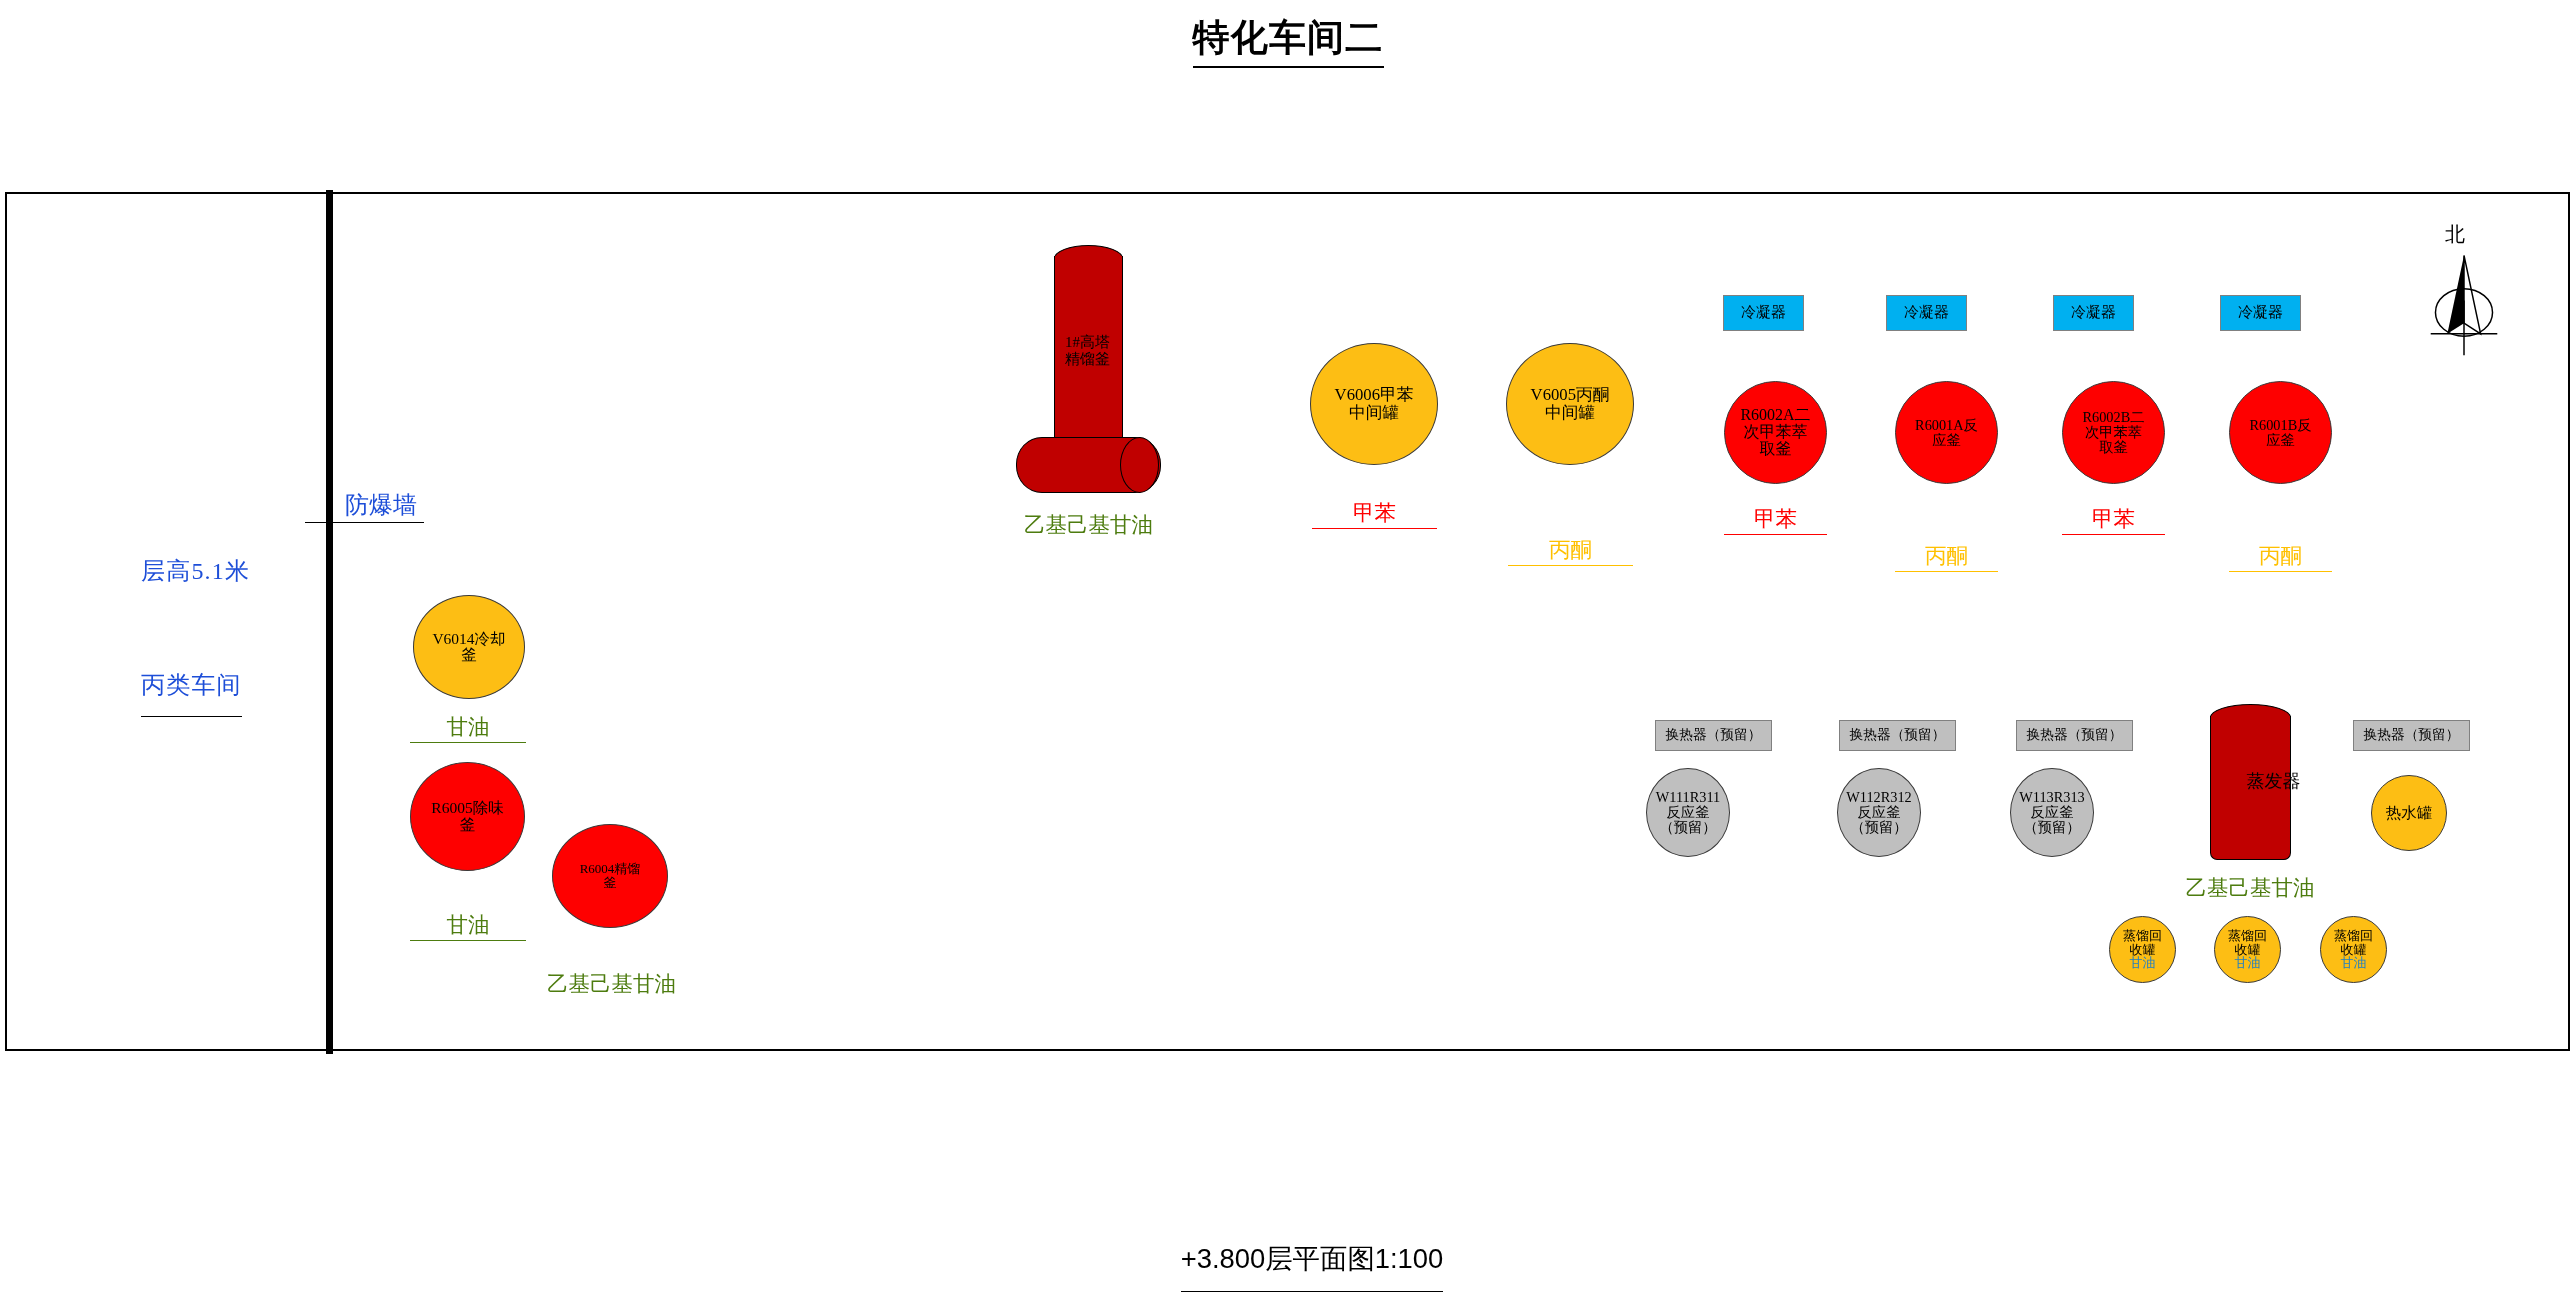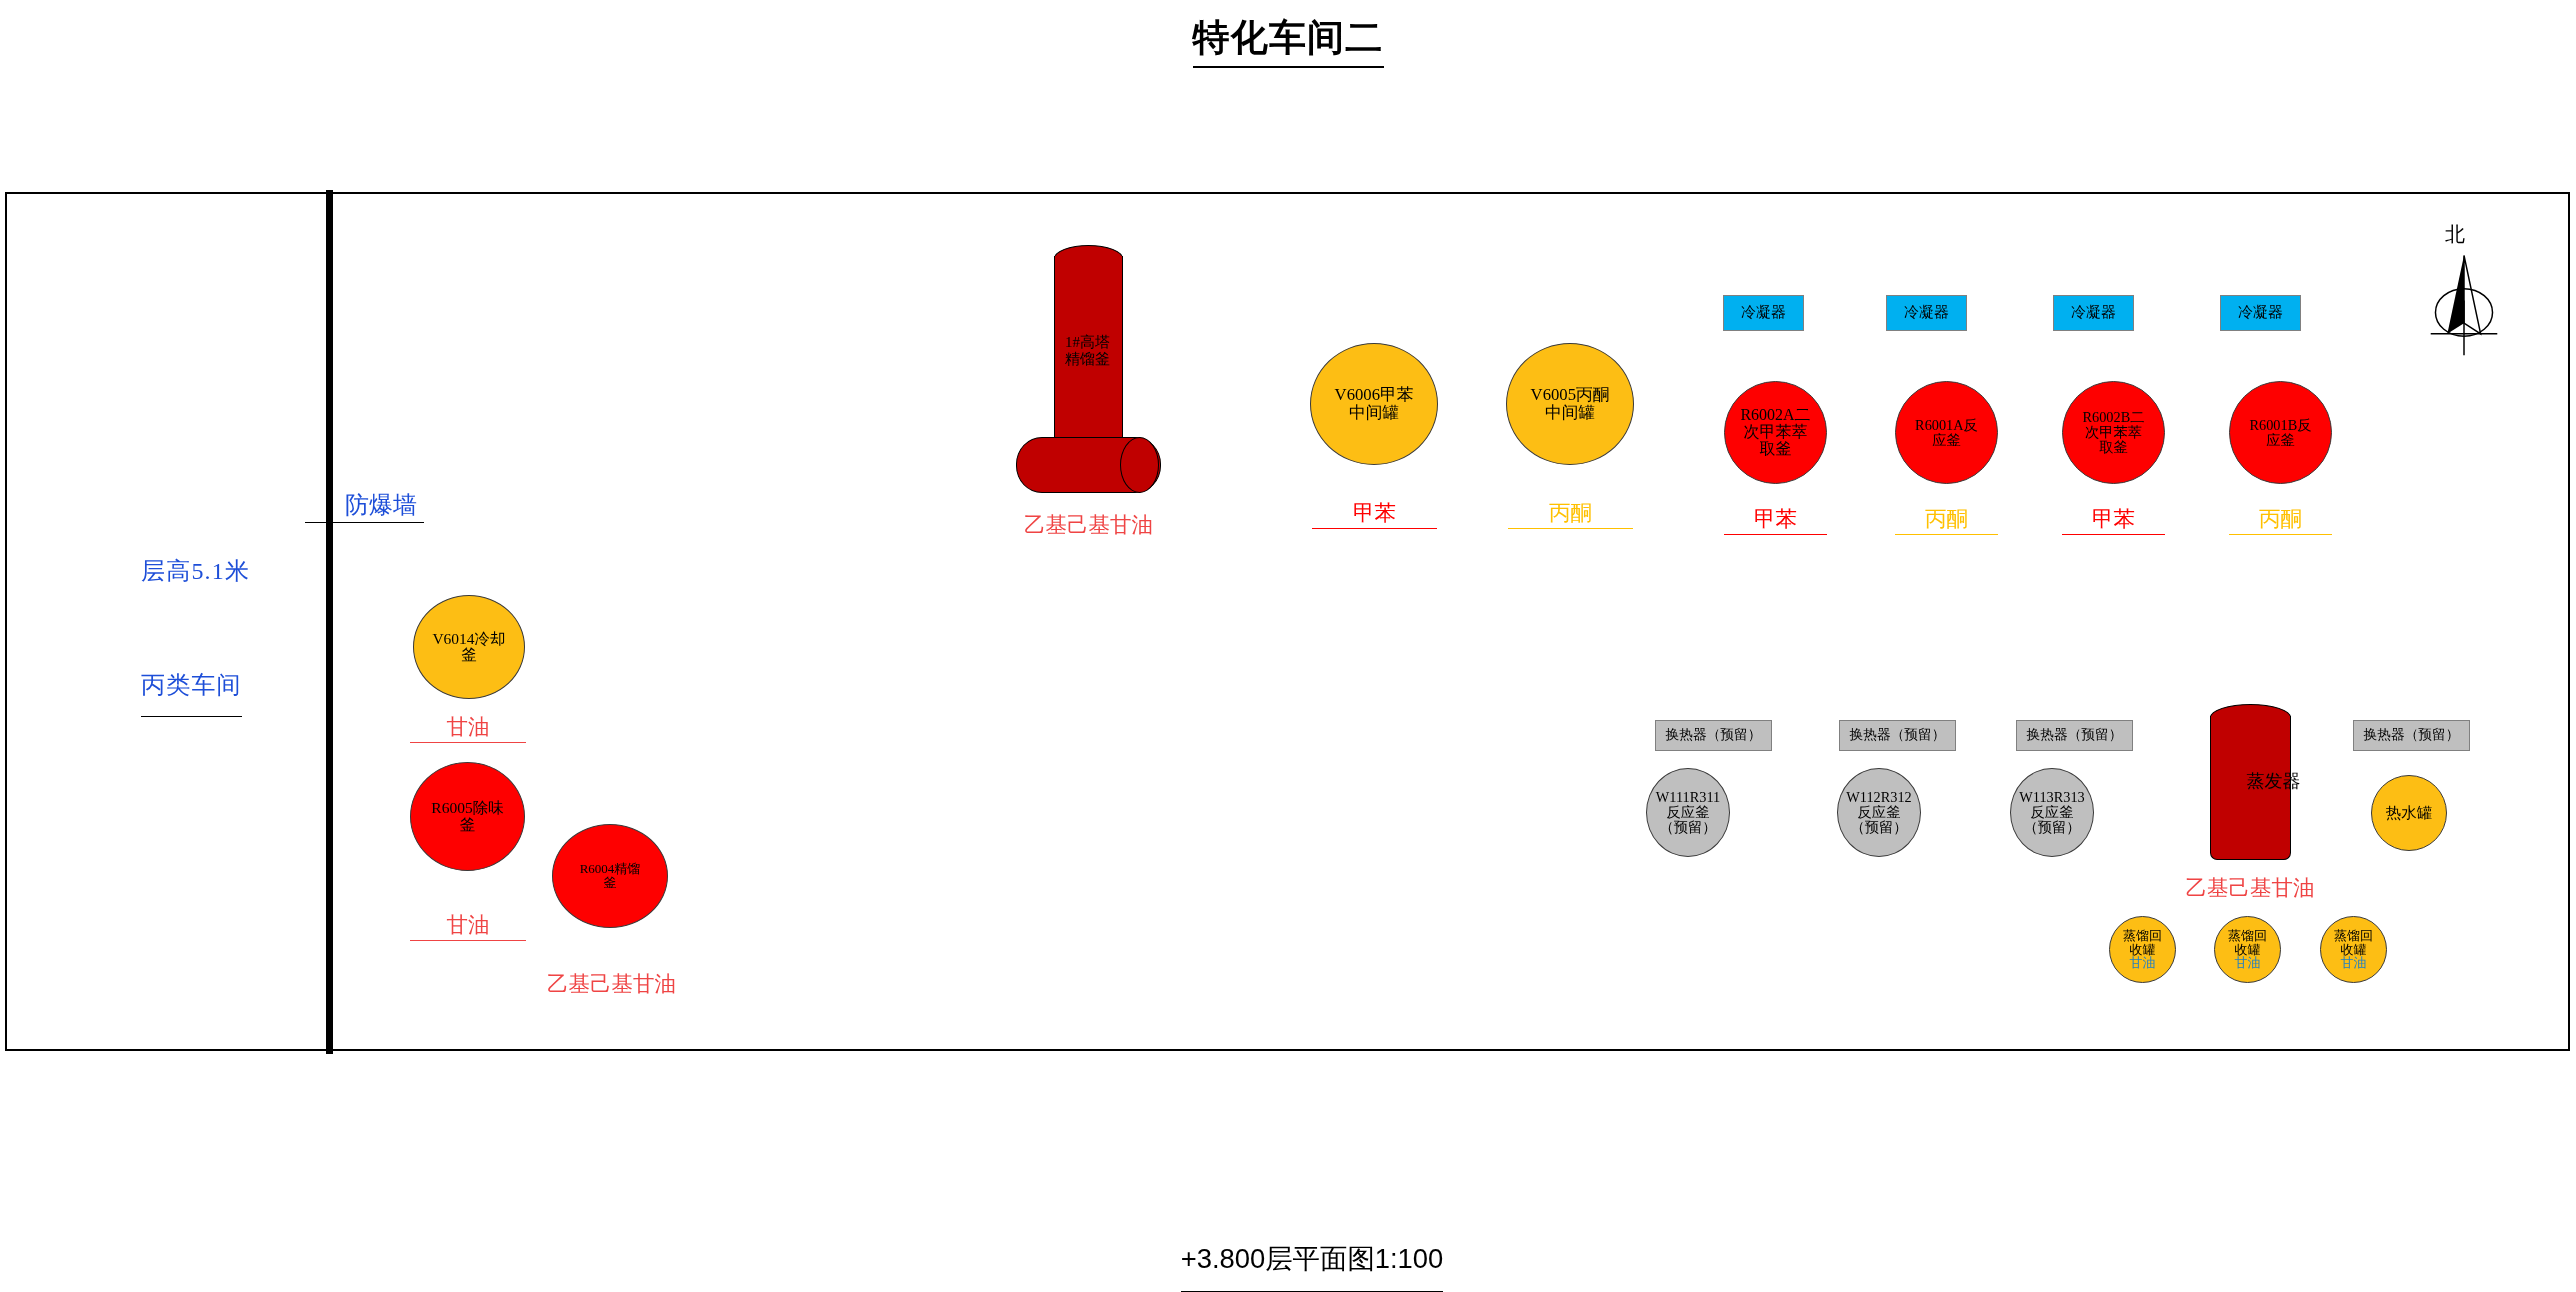--- a/index.html
+++ b/index.html
@@ -46,23 +46,23 @@
   .rect{border:1.8px solid #808080;}
 
   .fill-yellow{background:#FDBE14;}
   .fill-red{background:#FE0000;}
   .fill-gray{background:#BFBFBF;}
   .fill-cyan{background:#00B0F0;}
 
   
   .mat-label{position:absolute;text-align:center;white-space:nowrap;
              font-size:21.5px;border-bottom:1.8px solid currentColor;padding-bottom:0.6px;}
-  .mat-blue{color:#ef4444;text-align:center;}
+  .mat-blue{color:#4d7c0f;text-align:center;}
   .mat-red{color:#FE0000;}
-  .mat-gold{color:#FFC000;}
+  .mat-gold{color:#FFC000;margin-top:37px;}
   .nounderline{border-bottom:none;}
 
   
   #tower-1{position:absolute;left:1054px;top:256px;width:67px;height:212px;
            background:#C00000;border-left:0.6px solid #000;border-right:0.6px solid #000;}
   #tower-1-top{position:absolute;left:1054px;top:245px;width:67px;height:25px;
            background:#C00000;border:0.6px solid #000;border-radius:50%;}
   #tower-1-drum{position:absolute;left:1016px;top:437px;width:143px;height:54px;
            background:#C00000;border:0.6px solid #000;border-radius:26px/27px;}
   #tower-1-drum-cap{position:absolute;left:1120px;top:437px;width:37px;height:54px;

